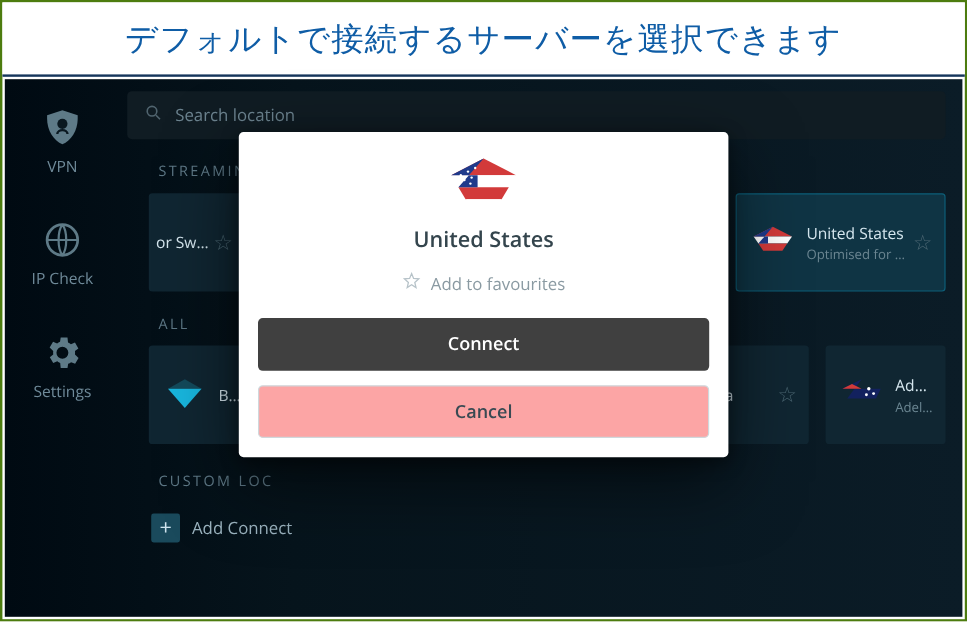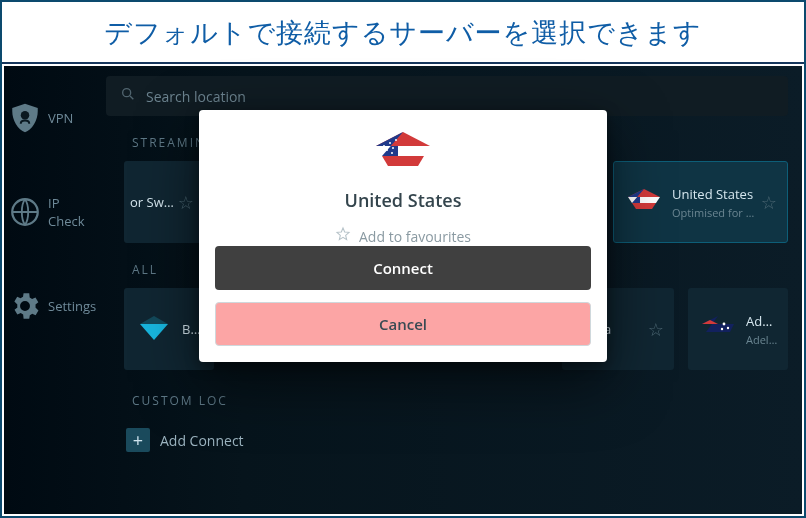--- a/index.html
+++ b/index.html
@@ -1,29 +1,29 @@
 <!DOCTYPE html>
 <html><head>
 <meta charset="utf-8">
 <style>
 * { margin: 0; padding: 0; box-sizing: border-box; font-family: -apple-system, "Segoe UI", "Open Sans", Arial, sans-serif; }
 html, body { width: 806px; height: 518px; overflow: hidden; background: #fff; }
 
-.root { width: 806px; height: 518px; border: 2px solid #0c4a6e; position: relative; }
+.root { width: 806px; height: 518px; border: 2px solid #4d7c0f; position: relative; }
 
 
 .banner { height: 62px; background: #ffffff; display: flex; align-items: center; justify-content: center; border-bottom: 2px solid #16365c; }
 .banner-text { font-size: 27px; color: #0f5da6; letter-spacing: 1px; font-weight: 400; }
 
 
 .app { position: absolute; left: 2px; right: 2px; top: 64px; bottom: 2px; background: linear-gradient(90deg, #000a12 0%, #06141c 30%, #0b1c27 100%); display: flex; }
 
 
 .sidebar { width: 96px; display: flex; flex-direction: column; align-items: center; padding-top: 8px; gap: 6px; }
-.side-item { width: 88px; height: 88px; display: flex; flex-direction: row; align-items: center; justify-content: flex-start; gap: 6px; color: #6f8a99; cursor: pointer; border-radius: 2px; }
+.side-item { width: 88px; height: 88px; display: flex; flex-direction: column; align-items: center; justify-content: center; gap: 6px; color: #6f8a99; cursor: pointer; border-radius: 2px; }
 .side-item.active { background: rgba(18,50,68,0.8); color: #cfe4ee; }
 .side-label { font-size: 13px; }
 .side-icon svg { width: 34px; height: 34px; display: block; }
 
 
 .main { flex: 1; position: relative; padding: 10px 14px 0 6px; overflow: hidden; }
 .search { height: 40px; background: #101c23; border-radius: 4px; display: flex; align-items: center; gap: 10px; padding: 0 14px; color: #6c838f; }
 .search input { background: transparent; border: none; outline: none; color: #d946ef; font-size: 14px; flex: 1; }
 .search input::placeholder { color: #6c838f; }
 .search svg { width: 16px; height: 16px; opacity: .7; }
@@ -42,21 +42,21 @@
 
 .addloc { display: flex; align-items: center; gap: 10px; margin: 12px 0 0 20px; color: #9bb3bf; cursor: pointer; width: 160px; height: 38px; }
 .plus { width: 24px; height: 24px; background: #1a4a5c; display: flex; align-items: center; justify-content: center; color: #cfe4ee; font-size: 18px; border-radius: 2px; }
 .addloc-txt { font-size: 14px; }
 
 
 .overlay { position: absolute; inset: 0; display: flex; align-items: flex-start; justify-content: center; }
 .modal { margin-top: 44px; width: 408px; background: #ffffff; border-radius: 4px; box-shadow: 0 20px 60px rgba(0,0,0,.55), 0 4px 14px rgba(0,0,0,.4); display: flex; flex-direction: column; align-items: center; padding: 20px 16px 16px; }
 .modal-flag { width: 62px; height: 46px; margin-bottom: 12px; }
 .modal-title { font-size: 18px; color: #34454d; font-weight: 600; margin-bottom: 14px; }
-.fav { display: flex; align-items: flex-end; gap: 8px; color: #8a9aa2; font-size: 14px; cursor: pointer; }
+.fav { display: flex; align-items: flex-end; gap: 8px; color: #8a9aa2; font-size: 14px; margin-bottom: 18px; cursor: pointer; }
 .fav svg { width: 16px; height: 16px; }
 .btn { width: 100%; height: 44px; border-radius: 4px; display: flex; align-items: center; justify-content: center; font-size: 15px; font-weight: 600; cursor: pointer; gap: 10px; margin-bottom: 12px; }
 .btn:last-child { margin-bottom: 0; }
 .btn-default { background: #0f7a92; color: #ffffff; }
 .btn-default .chk { width: 16px; height: 16px; border: 2px solid #fff; border-radius: 2px; }
 .btn-connect { background: #404040; color: #ffffff; }
 .btn-cancel { background: #fca5a5; color: #394a53; border: 1px solid #cfd8dc; }
 </style>
 </head>
 <body>

